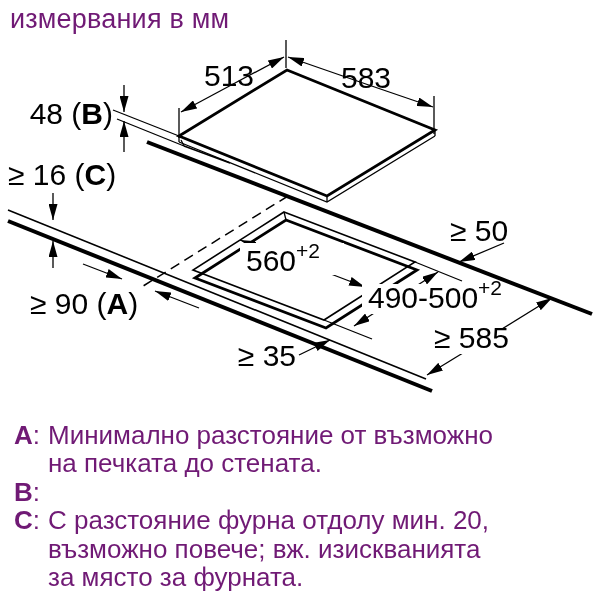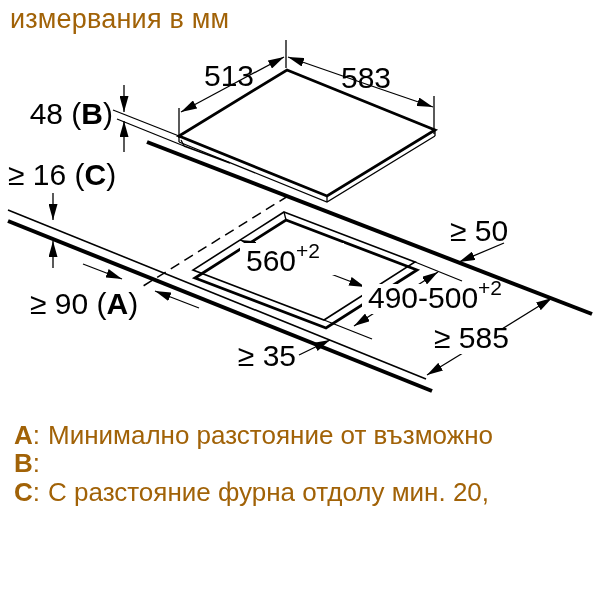--- a/index.html
+++ b/index.html
@@ -1,17 +1,17 @@
 <!DOCTYPE html>
 <html><head>
 <meta charset="utf-8">
 <style>
   html,body{margin:0;padding:0;background:#fff;}
   #stage{position:relative;width:600px;height:600px;background:#ffffff;overflow:hidden;
-         font-family:"Liberation Sans",sans-serif;color:#a16207;}
+         font-family:"Liberation Sans",sans-serif;color:#701a75;}
   #title{position:absolute;left:10px;top:4px;font-size:27px;letter-spacing:0.2px;}
   svg{position:absolute;left:0;top:0;}
   .ln{stroke:#000;fill:none;stroke-linecap:butt;}
   .w1{stroke-width:1.3px;}
   .w2{stroke-width:1.6px;}
   .w3{stroke-width:2.8px;stroke-linejoin:miter;}
   .w4{stroke-width:4px;}
   .dim{stroke:#000;stroke-width:1.3px;fill:none;marker-end:url(#arr);}
   .dash{stroke:#000;stroke-width:1.5px;fill:none;stroke-dasharray:10 6;}
   .dtxt{font-family:"Liberation Sans",sans-serif;font-size:30px;fill:#000;}
@@ -128,24 +128,33 @@
       <text class="dtxt" x="368" y="308" text-anchor="start"><tspan>490-500</tspan><tspan class="sup" dy="-13">+2</tspan></text>
     </g>
   </svg>
 
   <div id="legend">
     <div class="lrow">
       <span class="llet"><b>A</b><span>:</span></span>
       <span class="ltxt">Минимално разстояние от възможно</span>
     </div>
     <div class="lrow">
+      <span class="llet"></span>
+      <span class="ltxt">на печката до стената.</span>
+    </div>
+    <div class="lrow">
       <span class="llet"><b>B</b><span>:</span></span>
     </div>
     <div class="lrow">
       <span class="llet"><b>C</b><span>:</span></span>
       <span class="ltxt">С разстояние фурна отдолу мин. 20,</span>
     </div>
     <div class="lrow">
       <span class="llet"></span>
+      <span class="ltxt">възможно повече; вж. изискванията</span>
+    </div>
+    <div class="lrow">
+      <span class="llet"></span>
+      <span class="ltxt">за място за фурната.</span>
     </div>
   </div>
 
 </div>
 
 </body></html>

